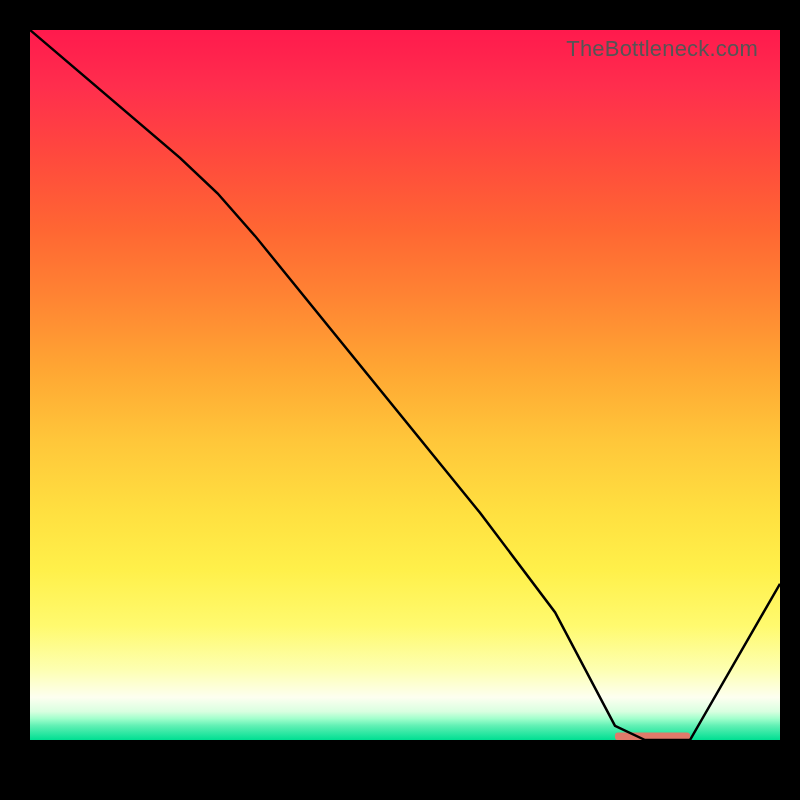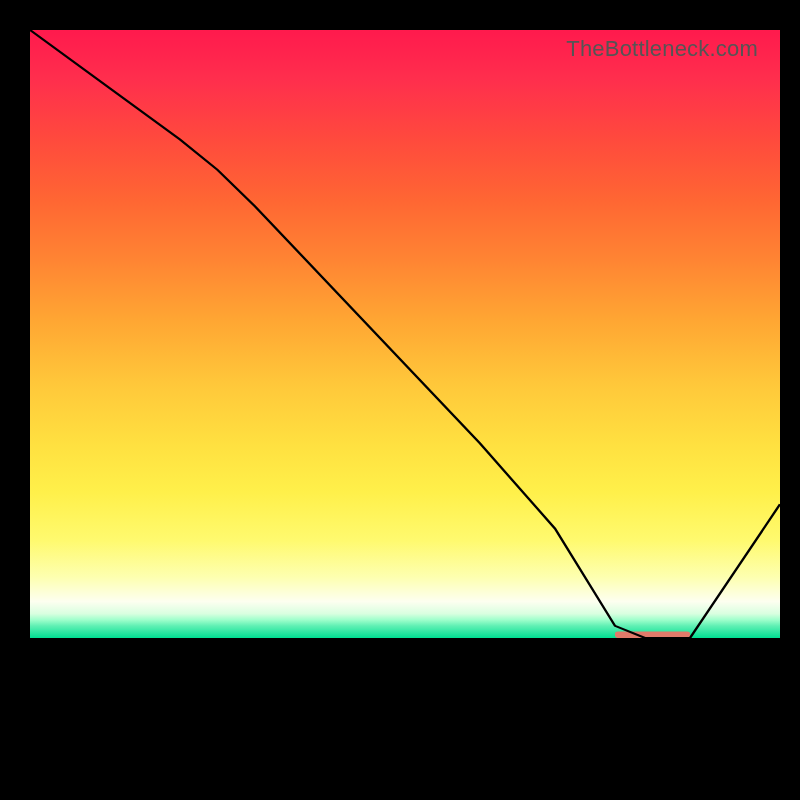--- a/index.html
+++ b/index.html
@@ -12,21 +12,21 @@
       height: 800px;
       background: #000;
       position: relative;
       font-family: Arial, sans-serif;
     }
     .chart-container {
       position: absolute;
       left: 30px;
       top: 30px;
       width: 750px;
-      height: 608px;
+      height: 710px;
       background: linear-gradient(to bottom,
         #ff1a4d 0%,
         #ff2e4d 8%,
         #ff4a3d 18%,
         #ff6633 28%,
         #ff8533 38%,
         #ffa733 48%,
         #ffc73a 58%,
         #ffe040 68%,
         #fff04a 76%,

